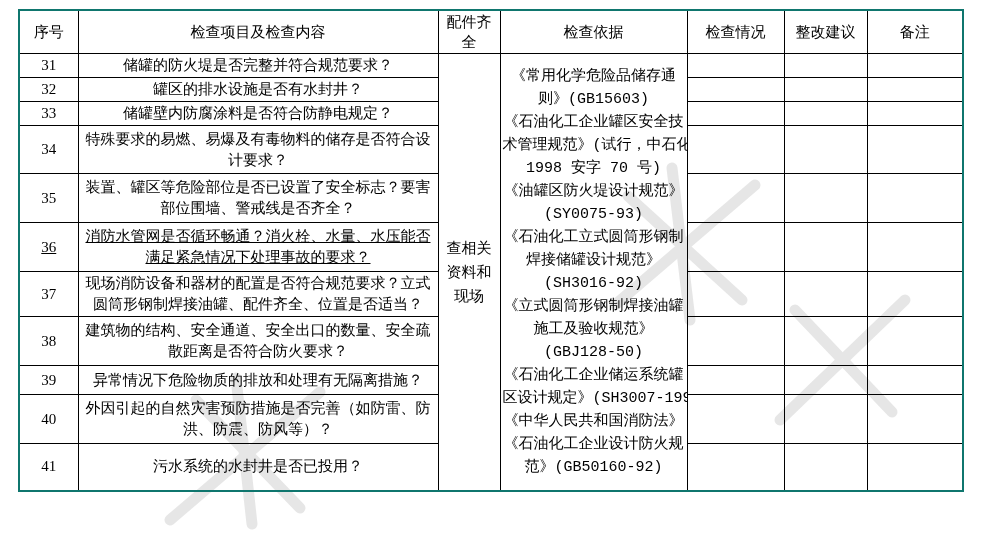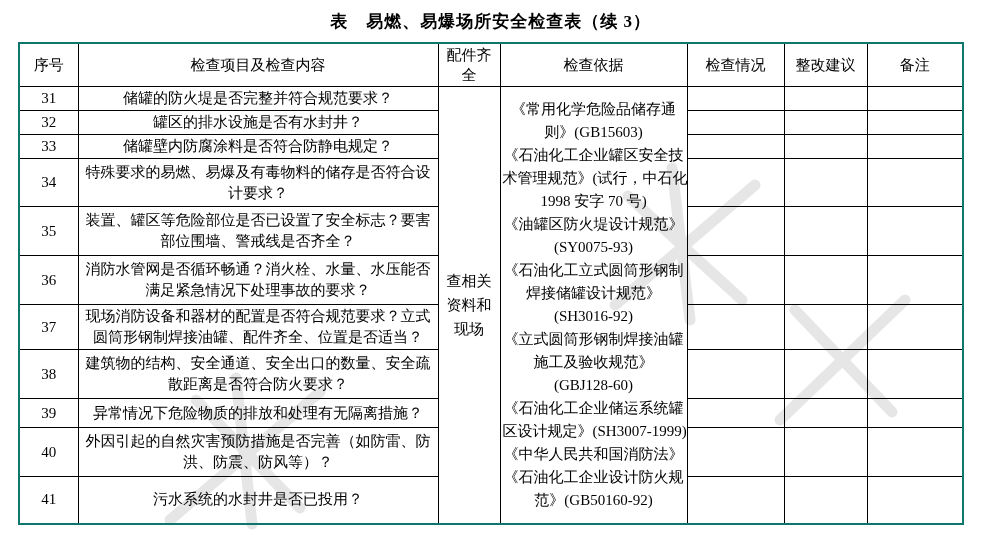--- a/index.html
+++ b/index.html
@@ -22,41 +22,40 @@
   }
   .grid th,.grid td{
     border:1px solid #000;
     vertical-align:middle;text-align:center;
     font-size:15px;font-weight:normal;
     padding:1px 3px;line-height:21px;
     overflow:hidden;word-break:break-word;
   }
   .grid thead th{line-height:20px;}
   td.c-method{line-height:24px;}
-  td.c-basis{padding:2px 2px;}
+  td.c-basis{padding:2px 2px;font-family:Liberation Mono, monospace;}
   td.c-basis .basis-line{line-height:23px;white-space:nowrap;}
 </style>
 </head>
 <body>
 
 <svg class="watermark-svg" width="981" height="537" aria-hidden="true">
   <g stroke="#c9c9c9" stroke-width="11" stroke-linecap="round" fill="none" opacity="0.45">
     <path d="M 615 305 L 755 185"></path>
     <path d="M 628 196 L 742 300"></path>
     <path d="M 672 168 L 690 320"></path>
     <path d="M 780 420 L 905 300"></path>
     <path d="M 795 310 L 892 412"></path>
     <path d="M 170 520 L 320 392"></path>
     <path d="M 196 400 L 300 508"></path>
     <path d="M 236 378 L 252 524"></path>
   </g>
 </svg>
 
 <div class="doc">
-  <div class="title">表　易燃、易爆场所安全检查表（续 3）</div>
 
   <table class="grid">
     <colgroup>
       <col style="width:59px">
       <col style="width:360px">
       <col style="width:62px">
       <col style="width:187px">
       <col style="width:97px">
       <col style="width:83px">
       <col style="width:96px">
@@ -83,21 +82,21 @@
             <div class="basis-line">《石油化工企业罐区安全技</div>
             <div class="basis-line">术管理规范》(试行，中石化</div>
             <div class="basis-line">1998 安字 70 号)</div>
             <div class="basis-line">《油罐区防火堤设计规范》</div>
             <div class="basis-line">(SY0075-93)</div>
             <div class="basis-line">《石油化工立式圆筒形钢制</div>
             <div class="basis-line">焊接储罐设计规范》</div>
             <div class="basis-line">(SH3016-92)</div>
             <div class="basis-line">《立式圆筒形钢制焊接油罐</div>
             <div class="basis-line">施工及验收规范》</div>
-            <div class="basis-line">(GBJ128-60)</div>
+            <div class="basis-line">(GBJ128-50)</div>
             <div class="basis-line">《石油化工企业储运系统罐</div>
             <div class="basis-line">区设计规定》(SH3007-1999)</div>
             <div class="basis-line">《中华人民共和国消防法》</div>
             <div class="basis-line">《石油化工企业设计防火规</div>
             <div class="basis-line">范》(GB50160-92)</div>
           </td>
           <td></td>
           <td></td>
           <td></td>
         </tr>
@@ -122,21 +121,21 @@
           <td></td>
           <td></td>
         </tr>
         <tr style="height: 49px; font-family: Liberation Serif, serif;">
           <td>35</td>
           <td>装置、罐区等危险部位是否已设置了安全标志？要害部位围墙、警戒线是否齐全？</td>
           <td></td>
           <td></td>
           <td></td>
         </tr>
-        <tr style="height: 49px;">
+        <tr style="height: 49px; text-decoration: underline;">
           <td>36</td>
           <td>消防水管网是否循环畅通？消火栓、水量、水压能否满足紧急情况下处理事故的要求？</td>
           <td></td>
           <td></td>
           <td></td>
         </tr>
         <tr style="height: 43px;">
           <td>37</td>
           <td>现场消防设备和器材的配置是否符合规范要求？立式圆筒形钢制焊接油罐、配件齐全、位置是否适当？</td>
           <td></td>

